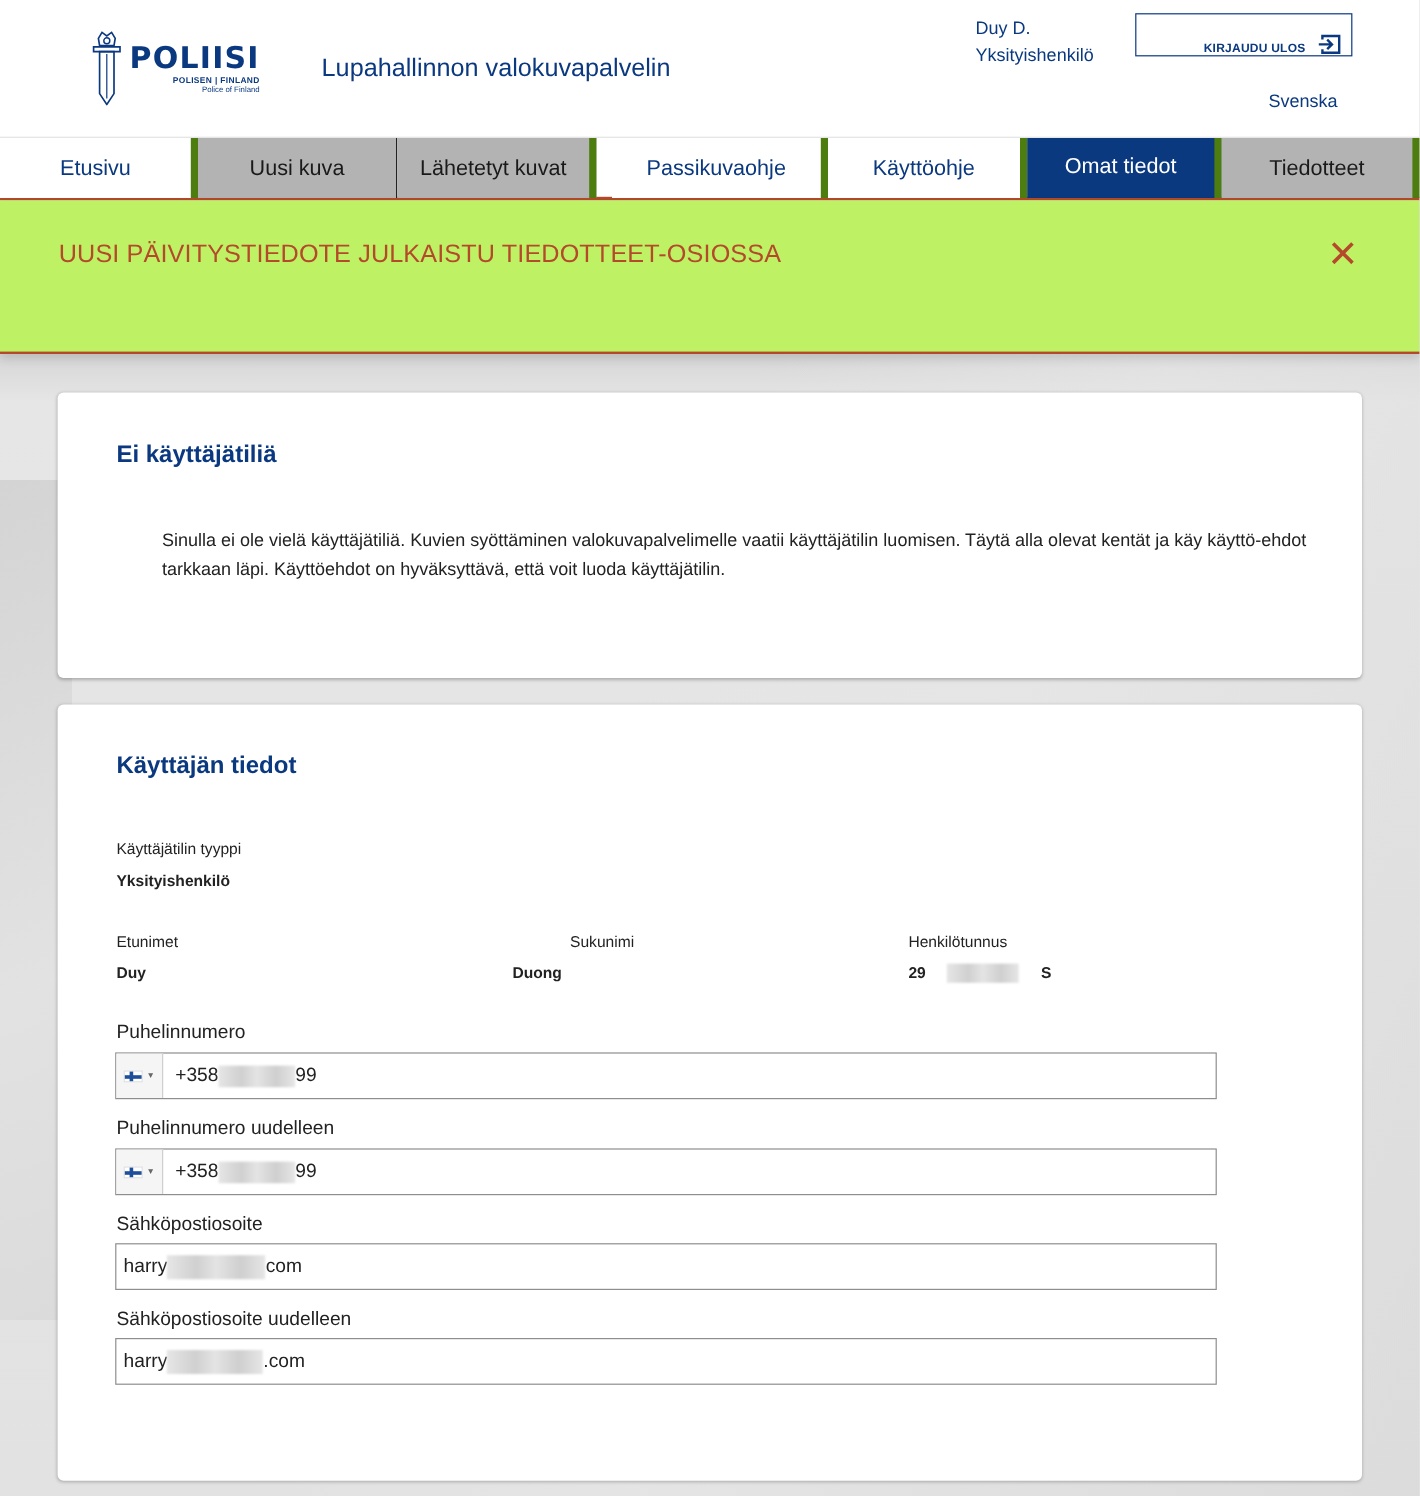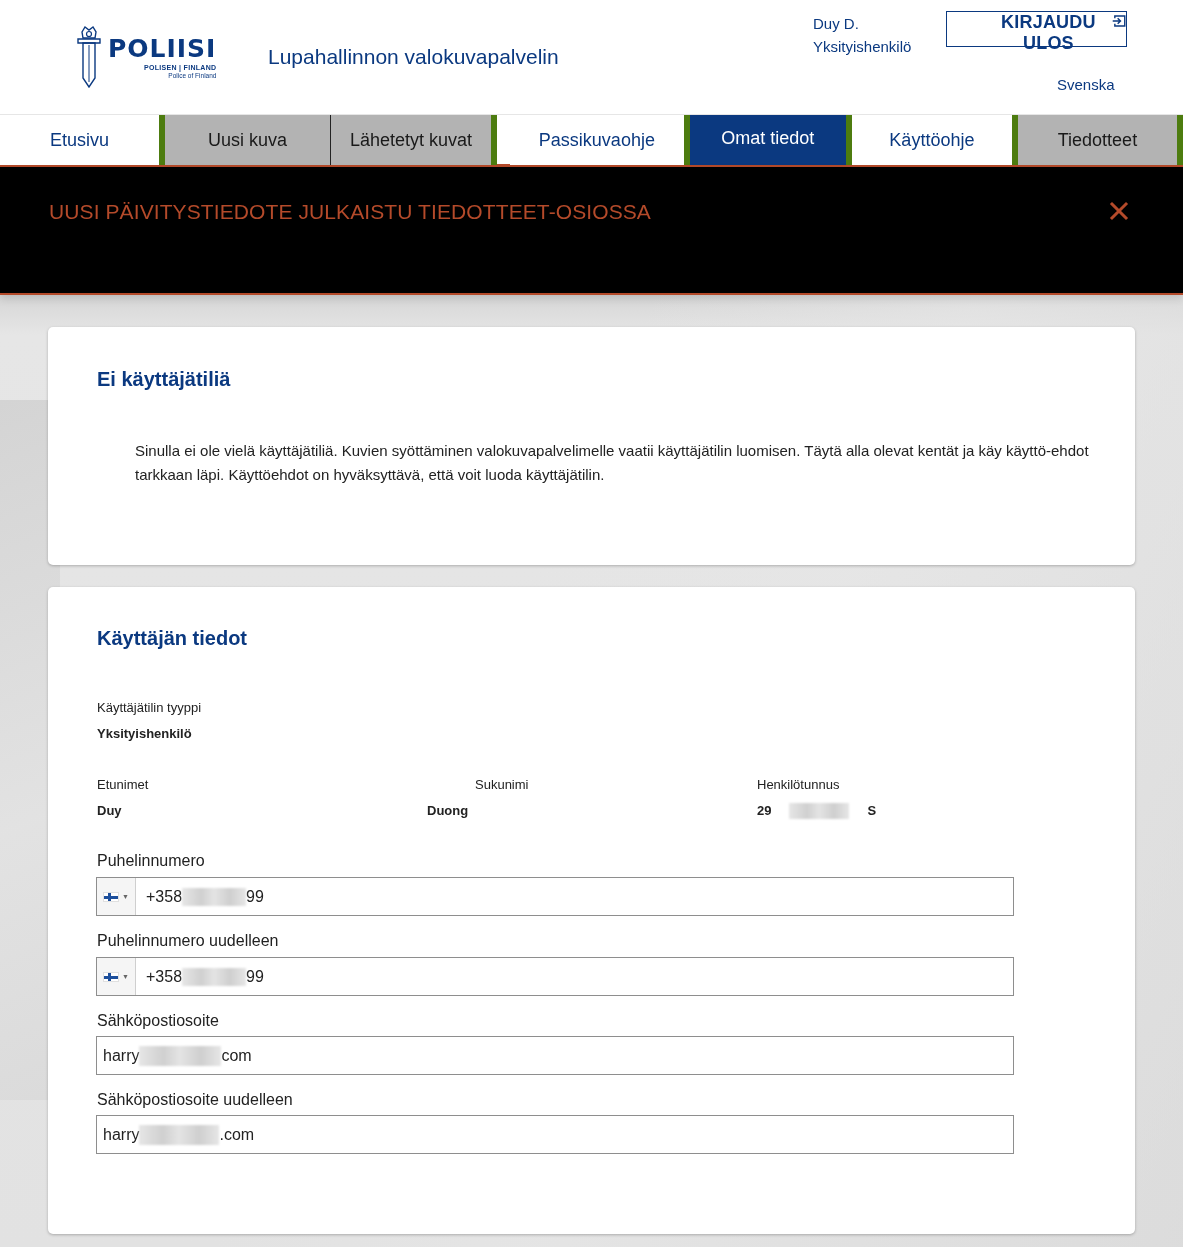--- a/index.html
+++ b/index.html
@@ -43,22 +43,22 @@
     position: absolute; left: 268px; top: 45px;
     font-size: 21px; color: #0b3980;
   }
   .user-info {
     position: absolute; left: 813px; top: 12px;
     font-size: 15px; color: #0b3980; line-height: 23px;
   }
   .logout-btn {
     position: absolute; left: 946px; top: 11px; width: 181px; height: 36px;
     border: 1.5px solid #0b3980; background: #fff;
-    display: flex; align-items: flex-start; justify-content: center; gap: 10px;
-    font-size: 18px; font-weight: bold; color: #0b3980; letter-spacing: 0.2px;
+    display: flex; align-items: flex-end; justify-content: center; gap: 10px;
+    font-size: 10px; font-weight: bold; color: #0b3980; letter-spacing: 0.2px;
     cursor: pointer;
     padding-left: 48px;
   }
   .logout-icon { width: 20px; height: 18px; }
   .lang-link {
     position: absolute; left: 1057px; top: 76px;
     font-size: 15px; color: #0b3980; cursor: pointer;
   }
 
   
@@ -72,21 +72,21 @@
     height: 50px; display: flex; align-items: center; justify-content: center;
     font-size: 18px; cursor: pointer; border-right: 6px solid #4d7c0f;
   }
   .nav-item.white { background: #fff; color: #0b3980; }
   .nav-item.gray { background: #b3b3b3; color: #1a1a1a; }
   .nav-item.active { background: #0b3980; color: #fff; padding-bottom: 4px; }
 
   
   .notice {
     position: absolute; left: 0; top: 167px; width: 1183px; height: 128px;
-    background: #000000; border-bottom: 2px solid #b44a2a;
+    background: #bef264; border-bottom: 2px solid #b44a2a;
     box-shadow: 0 4px 8px rgba(0,0,0,0.12);
   }
   .notice-text {
     position: absolute; left: 49px; top: 33px;
     font-size: 21px; color: #b44a2a; letter-spacing: 0.1px;
   }
   .notice-close {
     position: absolute; left: 1106px; top: 198px; width: 26px; height: 26px;
     cursor: pointer;
   }
@@ -167,22 +167,22 @@
   </button>
 
   <div class="lang-link">Svenska</div>
 </header>
 
 <nav class="nav">
   <div class="nav-item white" style="width:169px;">Etusivu</div>
   <div class="nav-item gray" style="width:170px; border-right:1px solid #222;">Uusi kuva</div>
   <div class="nav-item gray" style="width:170px;">Lähetetyt kuvat</div>
   <div class="nav-item white" style="width:184px;margin-left:13px;">Passikuvaohje</div>
+  <div class="nav-item white" style="width:170px;">Käyttöohje</div>
   <div class="nav-item active" style="width:166px;">Omat tiedot</div>
-  <div class="nav-item white" style="width:170px;">Käyttöohje</div>
   <div class="nav-item gray" style="width:169px;">Tiedotteet</div>
 </nav>
 
 <div class="notice">
   <div class="notice-text">UUSI PÄIVITYSTIEDOTE JULKAISTU TIEDOTTEET-OSIOSSA</div>
 </div>
 <svg class="notice-close" viewBox="0 0 26 26">
   <path d="M6 6 L20 20 M20 6 L6 20" stroke="#b44a2a" stroke-width="3" stroke-linecap="square"></path>
 </svg>
 

